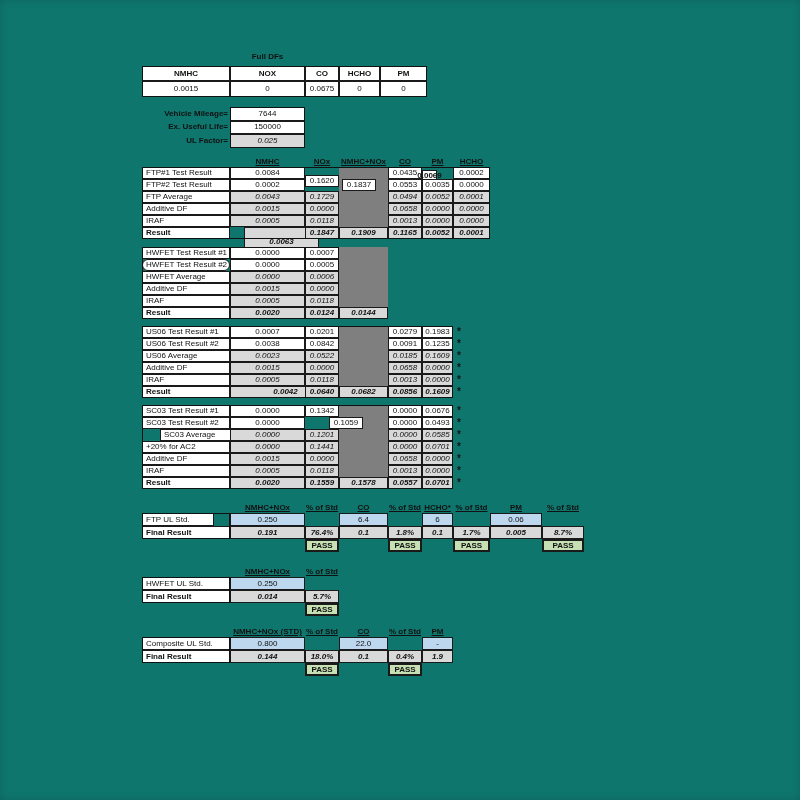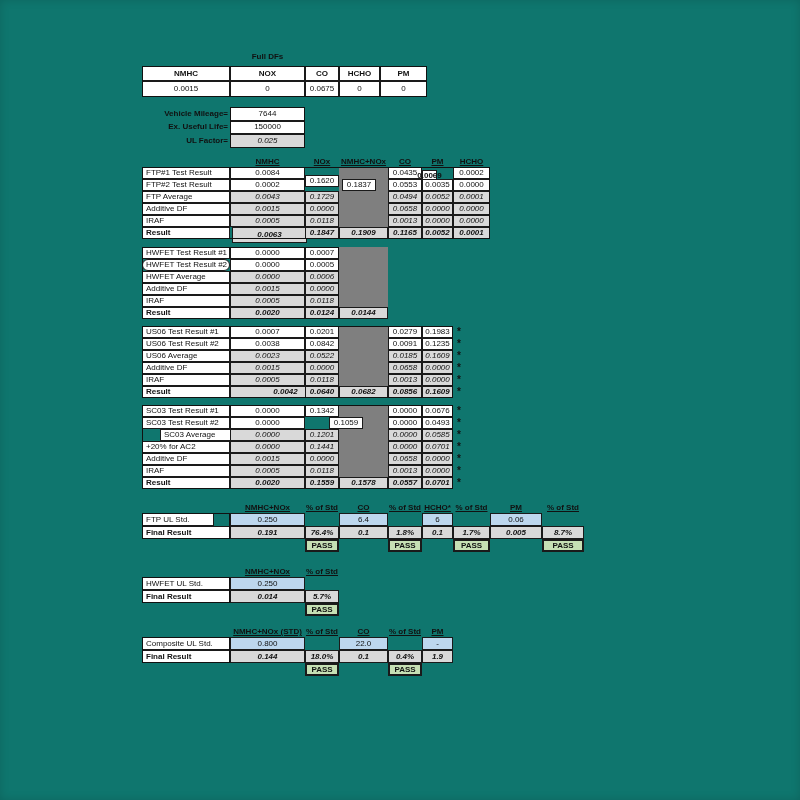--- a/index.html
+++ b/index.html
@@ -80,21 +80,21 @@
     <div class="c calc" style="left: 388px; top: 203px; width: 34px; height: 12px;">0.0658</div>
     <div class="c calc" style="left: 422px; top: 203px; width: 31px; height: 12px;">0.0000</div>
     <div class="c calc" style="left: 453px; top: 203px; width: 37px; height: 12px;">0.0000</div>
     <div class="c lab" style="left: 142px; top: 215px; width: 88px; height: 12px;">IRAF</div>
     <div class="c calc" style="left: 230px; top: 215px; width: 75px; height: 12px;">0.0005</div>
     <div class="c calc" style="left: 305px; top: 215px; width: 34px; height: 12px;">0.0118</div>
     <div class="c calc" style="left: 388px; top: 215px; width: 34px; height: 12px;">0.0013</div>
     <div class="c calc" style="left: 422px; top: 215px; width: 31px; height: 12px;">0.0000</div>
     <div class="c calc" style="left: 453px; top: 215px; width: 37px; height: 12px;">0.0000</div>
     <div class="c lab bold" style="left: 142px; top: 227px; width: 88px; height: 12px;">Result</div>
-    <div class="c result" style="left: 232px; top: 227px; width: 75px; height: 16px;">0.0063</div>
+    <div class="c result" style="left: 244px; top: 227px; width: 75px; height: 30px;">0.0063</div>
     <div class="c result" style="left: 305px; top: 227px; width: 34px; height: 12px;">0.1847</div>
     <div class="c result" style="left: 339px; top: 227px; width: 49px; height: 12px;">0.1909</div>
     <div class="c result" style="left: 388px; top: 227px; width: 34px; height: 12px;">0.1165</div>
     <div class="c result" style="left: 422px; top: 227px; width: 31px; height: 12px;">0.0052</div>
     <div class="c result" style="left: 453px; top: 227px; width: 37px; height: 12px;">0.0001</div>
     <div class="outer" style="left: 142px; top: 167px; width: 348px; height: 72px;"></div>
     <div class="dark" style="left: 339px; top: 247px; width: 49px; height: 60px;"></div>
     <div class="c lab" style="left: 142px; top: 247px; width: 88px; height: 12px;">HWFET Test Result #1</div>
     <div class="c" style="left: 230px; top: 247px; width: 75px; height: 12px;">0.0000</div>
     <div class="c" style="left: 305px; top: 247px; width: 34px; height: 12px;">0.0007</div>

